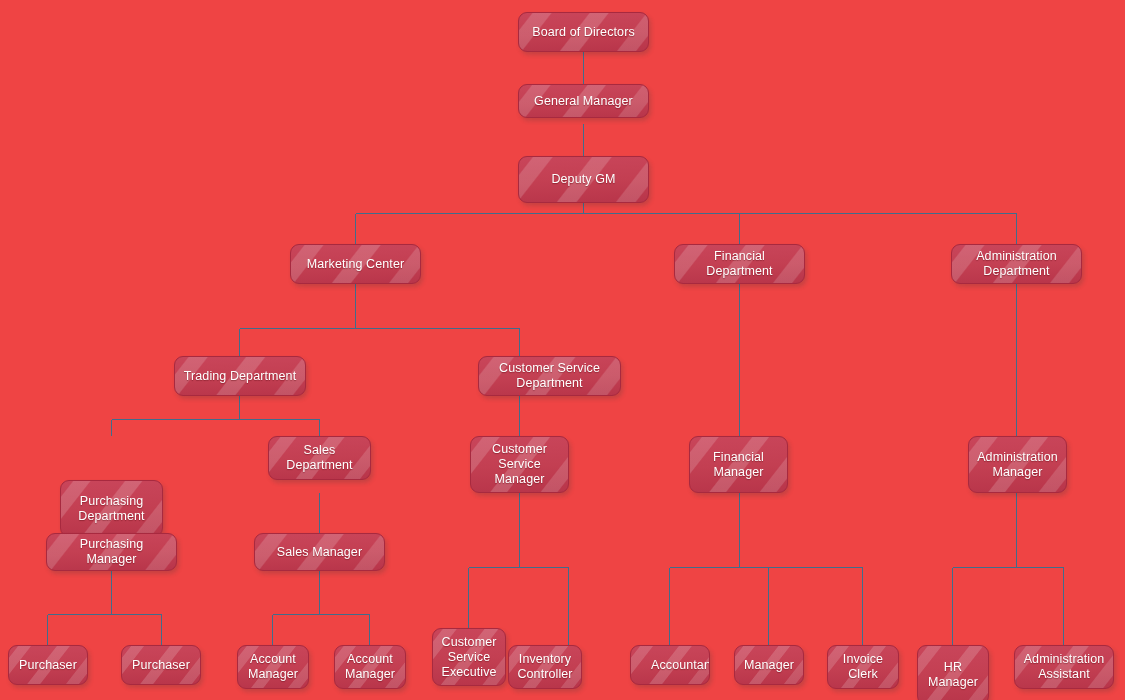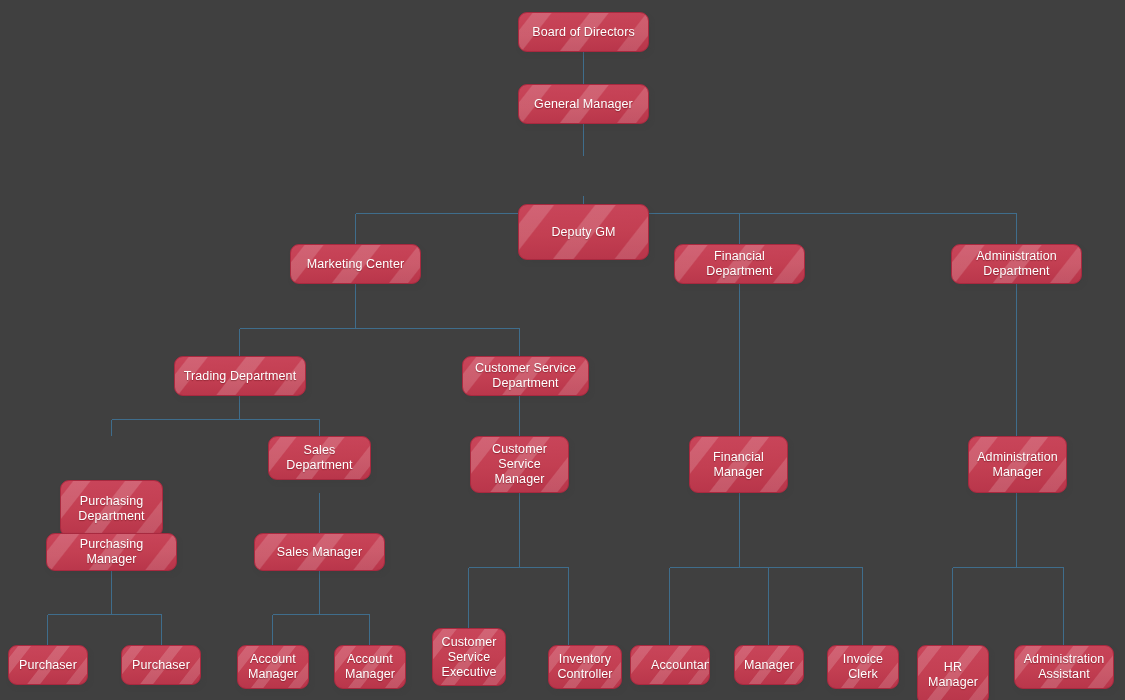--- a/index.html
+++ b/index.html
@@ -11,21 +11,21 @@
   body {
     width: 1125px;
     height: 700px;
     font-family: "Liberation Sans", sans-serif;
     overflow: hidden;
   }
   #chart-canvas {
     position: relative;
     width: 1125px;
     height: 700px;
-    background: #404040;
+    background: #ef4444;
   }
   #connectors {
     position: absolute;
     left: 0;
     top: 0;
     width: 1125px;
     height: 700px;
     pointer-events: none;
   }
   .node {
@@ -114,41 +114,41 @@
       <path d="M862.5,567.5 L862.5,645" stroke="#3f6d8c" stroke-width="1" fill="none" shape-rendering="crispEdges"></path>
       <path d="M1016.5,493 L1016.5,567.5" stroke="#3f6d8c" stroke-width="1" fill="none" shape-rendering="crispEdges"></path>
       <path d="M952.5,567.5 L1063.5,567.5" stroke="#3f6d8c" stroke-width="1" fill="none" shape-rendering="crispEdges"></path>
       <path d="M952.5,567.5 L952.5,645" stroke="#3f6d8c" stroke-width="1" fill="none" shape-rendering="crispEdges"></path>
       <path d="M1063.5,567.5 L1063.5,645" stroke="#3f6d8c" stroke-width="1" fill="none" shape-rendering="crispEdges"></path>
     </svg>
   <div id="node-layer">
       <div class="node" style="left: 518px; top: 12px; width: 131px; height: 40px;">
         <span class="node-label">Board of Directors</span>
       </div>
-      <div class="node" style="left: 518px; top: 84px; width: 131px; height: 40px;">
+      <div class="node" style="left: 518px; top: 84px; width: 131px; height: 34px;">
         <span class="node-label">General Manager</span>
       </div>
-      <div class="node" style="left: 518px; top: 156px; width: 131px; height: 56px; margin-top: 48px;">
+      <div class="node" style="left: 518px; top: 156px; width: 131px; height: 47px;">
         <span class="node-label">Deputy GM</span>
       </div>
       <div class="node" style="left: 290px; top: 244px; width: 131px; height: 40px;">
         <span class="node-label">Marketing Center</span>
       </div>
       <div class="node" style="left: 674px; top: 244px; width: 131px; height: 40px;">
         <span class="node-label">Financial
 Department</span>
       </div>
       <div class="node" style="left: 951px; top: 244px; width: 131px; height: 40px;">
         <span class="node-label">Administration
 Department</span>
       </div>
       <div class="node" style="left: 174px; top: 356px; width: 132px; height: 40px;">
         <span class="node-label">Trading Department</span>
       </div>
-      <div class="node" style="left: 462px; top: 356px; width: 127px; height: 40px; align-items: center;">
+      <div class="node" style="left: 478px; top: 356px; width: 143px; height: 40px; align-items: center;">
         <span class="node-label">Customer Service
 Department</span>
       </div>
       <div class="node" style="left: 60px; top: 436px; width: 103px; height: 57px; margin-top: 44px;">
         <span class="node-label">Purchasing
 Department</span>
       </div>
       <div class="node" style="left: 268px; top: 436px; width: 103px; height: 44px;">
         <span class="node-label">Sales
 Department</span>
@@ -184,21 +184,21 @@
       </div>
       <div class="node" style="left: 334px; top: 645px; width: 72px; height: 44px;">
         <span class="node-label">Account
 Manager</span>
       </div>
       <div class="node" style="left: 432px; top: 628px; width: 74px; height: 58px;">
         <span class="node-label">Customer
 Service
 Executive</span>
       </div>
-      <div class="node" style="left: 548px; top: 645px; width: 74px; height: 44px;">
+      <div class="node" style="left: 508px; top: 645px; width: 74px; height: 44px;">
         <span class="node-label">Inventory
 Controller</span>
       </div>
       <div class="node" style="left: 630px; top: 645px; width: 80px; height: 40px; padding-left: 20px;">
         <span class="node-label">Accountant</span>
       </div>
       <div class="node" style="left: 734px; top: 645px; width: 70px; height: 40px;">
         <span class="node-label">Manager</span>
       </div>
       <div class="node" style="left: 827px; top: 645px; width: 72px; height: 44px; text-align: center;">

